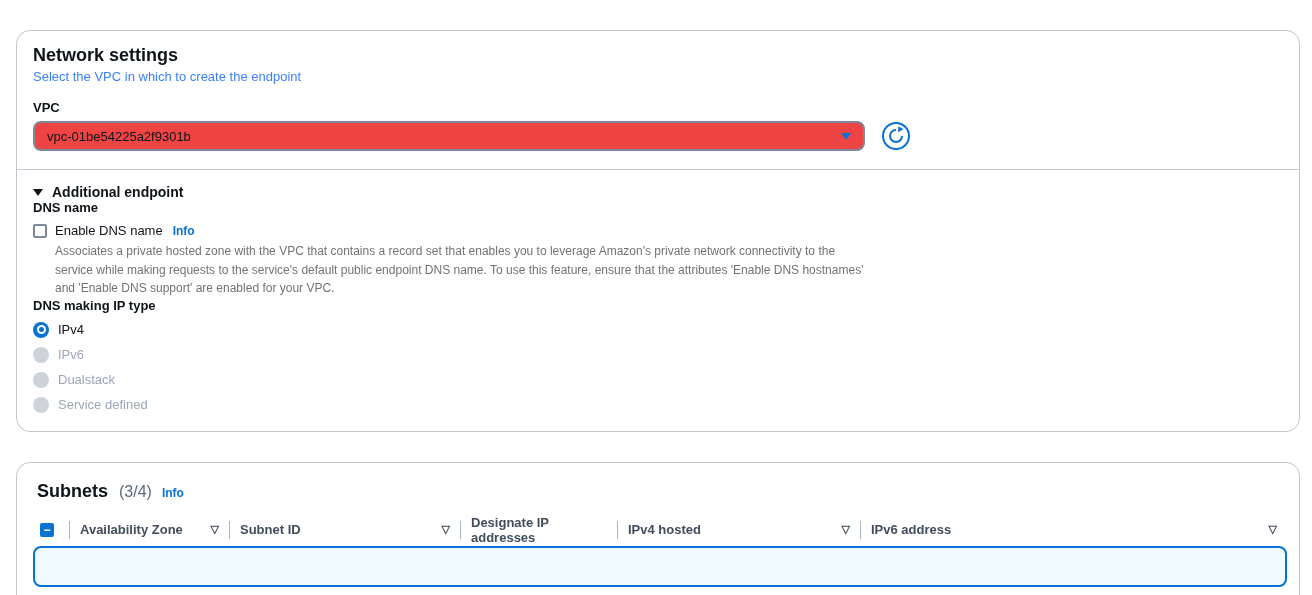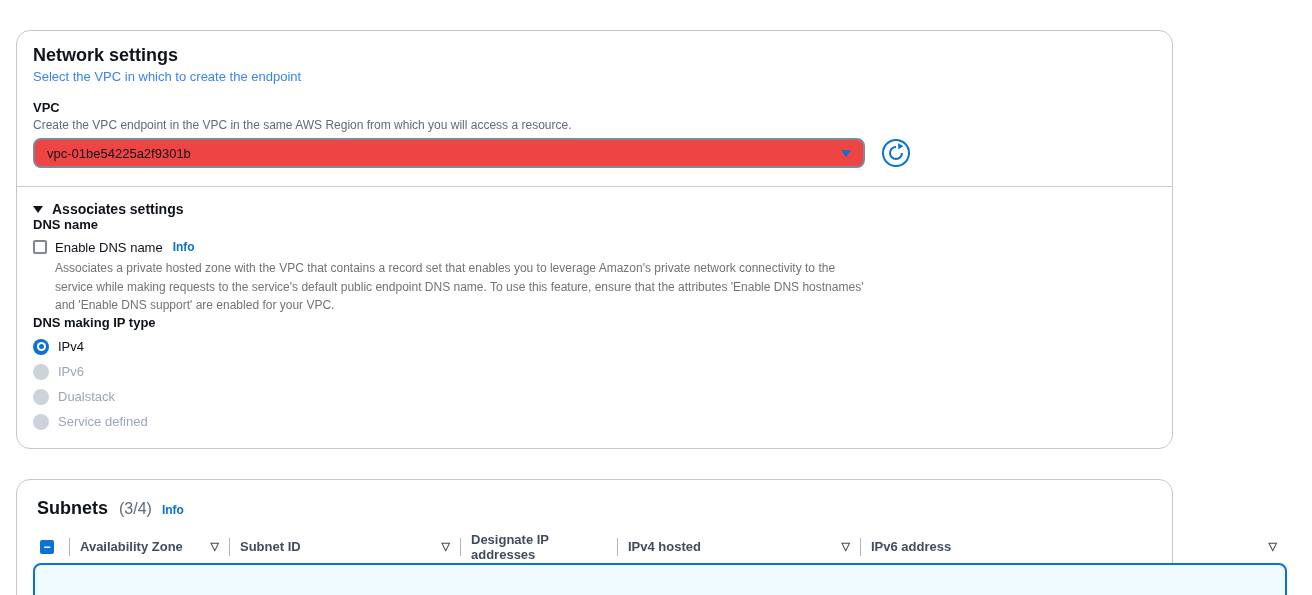--- a/index.html
+++ b/index.html
@@ -4,21 +4,21 @@
 <style>
   * { box-sizing: border-box; }
   html,body { margin:0; padding:0; }
   body {
     width:1312px; height:595px; overflow:hidden;
     background:#ffffff;
     font-family:"Liberation Sans", sans-serif;
     color:#0f141a;
   }
   .card {
-    width:1157px; margin-left:16px; background:#fff;
+    width:1284px; margin-left:16px; background:#fff;
     border:1px solid #c1c7cf; border-radius:14px;
   }
   .card-section { padding:14px 16px 18px 16px; }
   .divider { border:none; border-top:1px solid #c6cbd2; margin:0; }
 
   
   #network-card { margin-top:30px; }
   .h1 { font-size:18px; font-weight:bold; margin:0 0 3px 0; }
   .subtitle { font-size:13px; color:#3b82f6; }
   .field { margin-top:16px; }
@@ -41,21 +41,21 @@
     background:#fff; border:none; cursor:pointer;
   }
   .expand-row { display:flex; align-items:center; gap:9px; }
   .expand-caret {
     width:0; height:0;
     border-left:5px solid transparent; border-right:5px solid transparent;
     border-top:7px solid #0f141a;
   }
   .expand-title { font-size:14px; font-weight:bold; }
   .group-label { font-size:13px; font-weight:bold; margin-top:0; }
-  .checkbox-row { display:flex; align-items:flex-start; margin-top:8px; }
+  .checkbox-row { display:flex; align-items:flex-end; margin-top:8px; }
   .checkbox {
     width:14px; height:14px; border:2px solid #7d8998; border-radius:2px;
     background:#fff; flex:0 0 auto; cursor:pointer;
   }
   .checkbox.checked, .checkbox.indeterminate {
     background:#0972d3; border-color:#0972d3;
     color:#fff; font-size:12px; line-height:12px; font-weight:bold;
     display:flex; align-items:center; justify-content:center;
   }
   .checkbox-label { font-size:13px; margin-left:8px; }
@@ -107,21 +107,20 @@
 </head>
 <body>
 
 <div class="card" id="network-card">
   <div class="card-section">
     <h1 class="h1">Network settings</h1>
     <div class="subtitle">Select the VPC in which to create the endpoint</div>
 
     <div class="field">
       <div class="field-label">VPC</div>
-      <div class="field-desc">Create the VPC endpoint in the VPC in the same AWS Region from which you will access a resource.</div>
       <div class="vpc-row">
         <div class="select vpc-select">
           <span>vpc-01be54225a2f9301b</span>
           <span class="caret-down"></span>
         </div>
         <button class="refresh-btn">
           <span>
             <svg width="30" height="30" viewBox="0 0 30 30">
               <circle cx="15" cy="15" r="13" fill="none" stroke="#0972d3" stroke-width="2"></circle>
               <path d="M15 9 a6 6 0 1 0 6 6" fill="none" stroke="#0972d3" stroke-width="2"></path>
@@ -131,21 +130,21 @@
         </button>
       </div>
     </div>
   </div>
 
   <hr class="divider">
 
   <div class="card-section">
     <div class="expand-row">
       <span class="expand-caret"></span>
-      <span class="expand-title">Associates settings</span>
+      <span class="expand-title">Additional endpoint</span>
     </div>
 
     <div class="group-label">DNS name</div>
     <div class="checkbox-row">
       <span class="checkbox"></span>
       <span class="checkbox-label">Enable DNS name</span>
       <a class="info-link">Info</a>
     </div>
     <div class="long-desc">Associates a private hosted zone with the VPC that contains a record set that enables you to leverage Amazon's private network connectivity to the service while making requests to the service's default public endpoint DNS name. To use this feature, ensure that the attributes 'Enable DNS hostnames' and 'Enable DNS support' are enabled for your VPC.</div>
 

